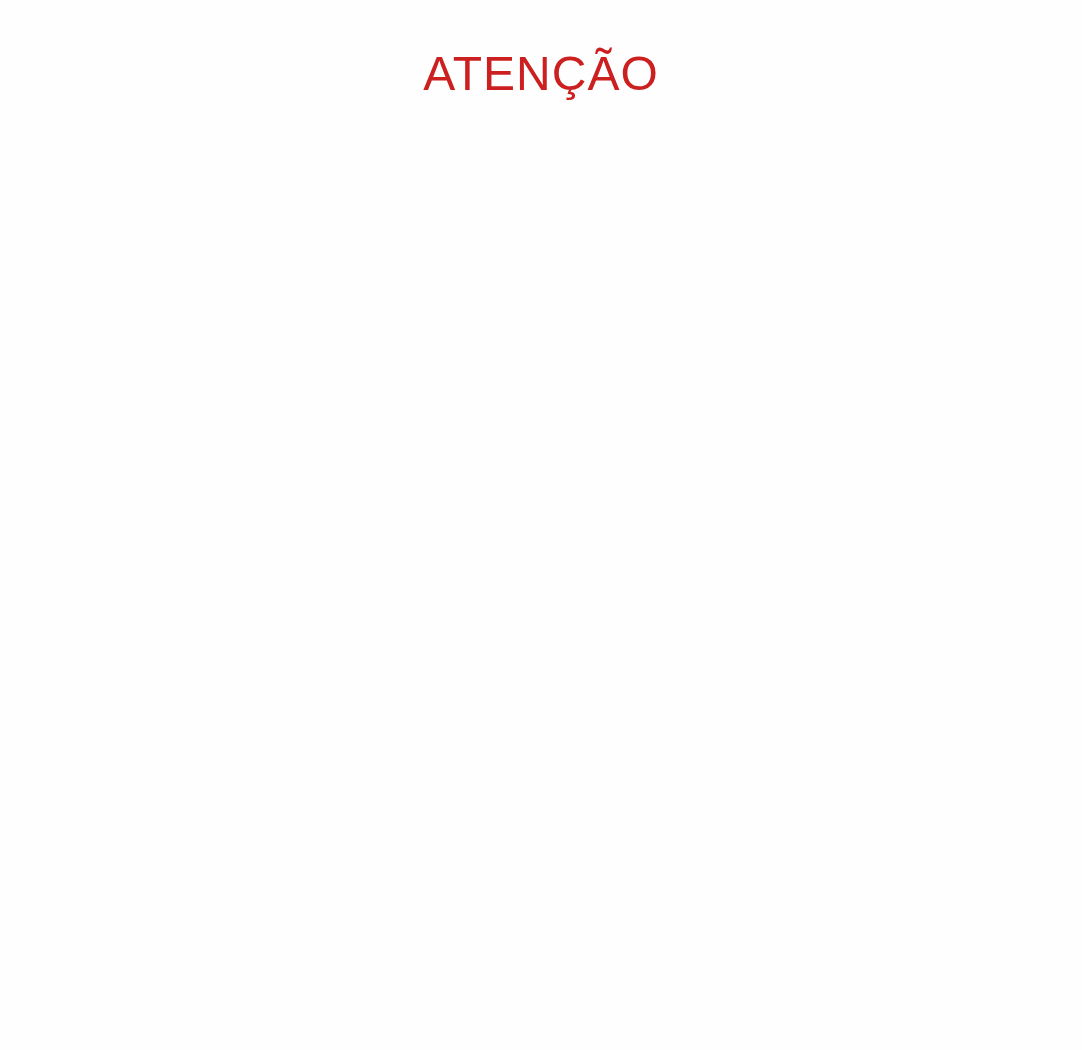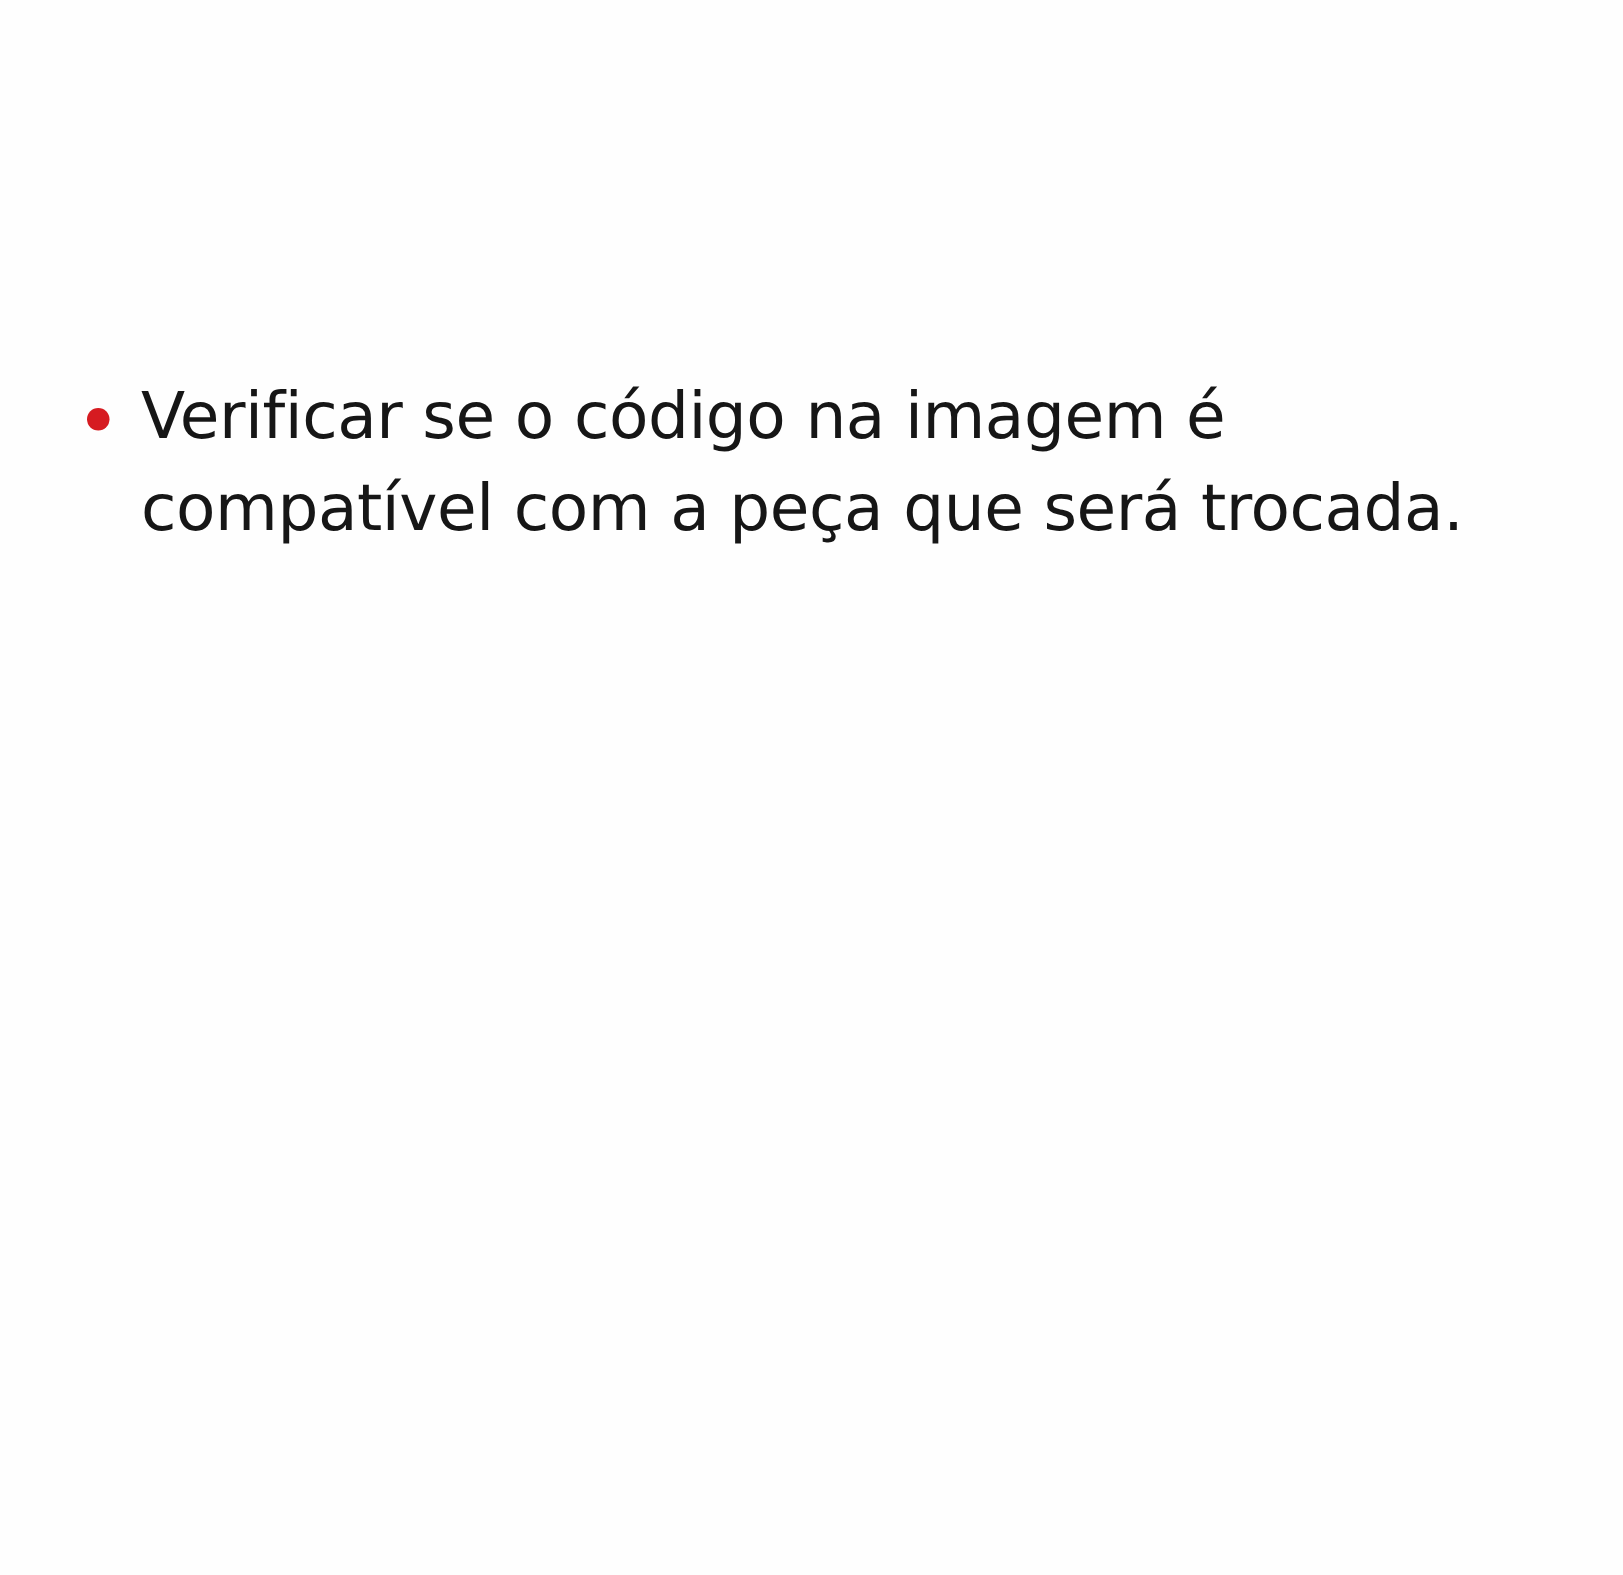--- a/index.html
+++ b/index.html
@@ -66,21 +66,18 @@
   }
   .bullet-text {
     display: block;
   }
 </style>
 </head>
 <body>
 
 <div class="page">
 
+  <h1 class="title">ATENÇÃO</h1>
 
   <ul class="bullets">
-    <li class="bullet-item">
-      <span class="bullet-dot"></span>
-      <span class="bullet-text">Verificar se o código na imagem é compatível com a peça que será trocada.</span>
-    </li>
   </ul>
 
 </div>
 
 </body></html>

